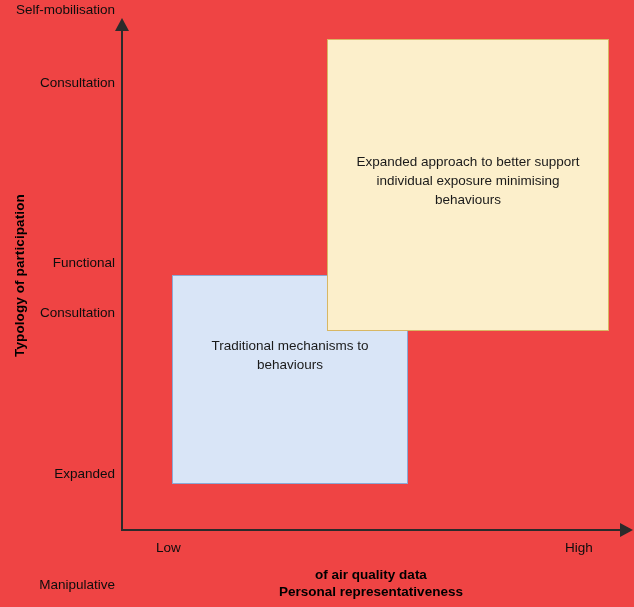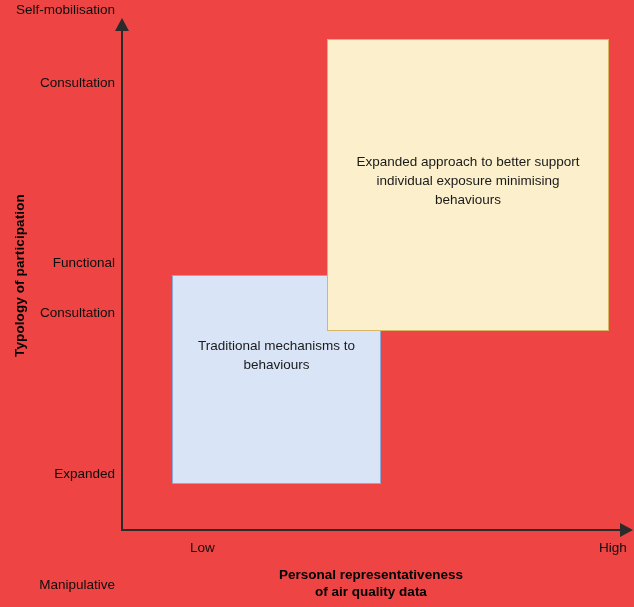--- a/index.html
+++ b/index.html
@@ -92,21 +92,20 @@
   }
 
   
   .x-tick-label {
     position: absolute;
     top: 540px;
     font-size: 13.5px;
     line-height: 16px;
     white-space: nowrap;
     color: #0d0d0d;
-    margin-left: 34px;
   }
   #x-tick-low  { left: 156px; }
   #x-tick-high { left: 565px; }
 
   
   .quadrant-box {
     position: absolute;
     box-sizing: border-box;
     display: flex;
     align-items: center;
@@ -130,21 +129,21 @@
     z-index: 2;
   }
   #expanded-box .quadrant-text {
     width: 272px;
     transform: translateY(-5px);
   }
 
   #traditional-box {
     left: 172px;
     top: 275px;
-    width: 209px;
+    width: 236px;
     height: 209px;
     background: #d9e5f7;
     border: 1.5px solid #8aa9d6;
     z-index: 1;
   }
   #traditional-box .quadrant-text {
     width: 205px;
     transform: translateY(-25px);
   }
 </style>
@@ -163,22 +162,22 @@
   <div class="y-tick-label" style="top:255px;">Functional</div>
   <div class="y-tick-label" style="top:305px;">Consultation</div>
   <div class="y-tick-label" style="top:466px;">Expanded</div>
   <div class="y-tick-label" style="top:536px;margin-top:41px;">Manipulative</div>
 
   <div class="x-tick-label" id="x-tick-low">Low</div>
   <div class="x-tick-label" id="x-tick-high">High</div>
 
   <div id="y-axis-title">Typology of participation</div>
   <div id="x-axis-title">
+    <div>of air quality data</div>
     <div>Personal representativeness</div>
-    <div>of air quality data</div>
   </div>
 
   <div class="quadrant-box" id="expanded-box">
     <div class="quadrant-text">
       <div>Expanded approach to better support</div>
       <div>individual exposure minimising</div>
       <div>behaviours</div>
     </div>
   </div>
 

